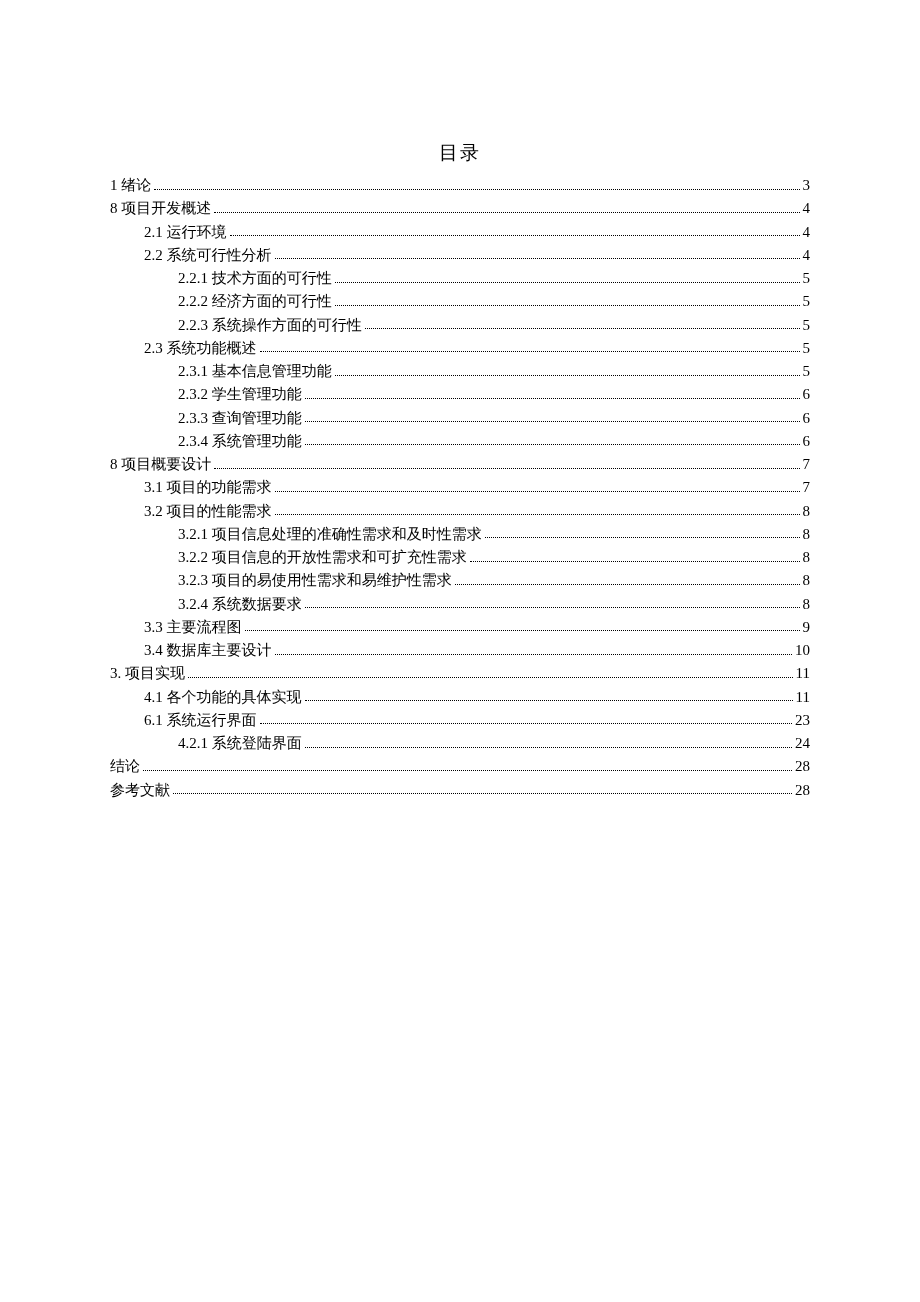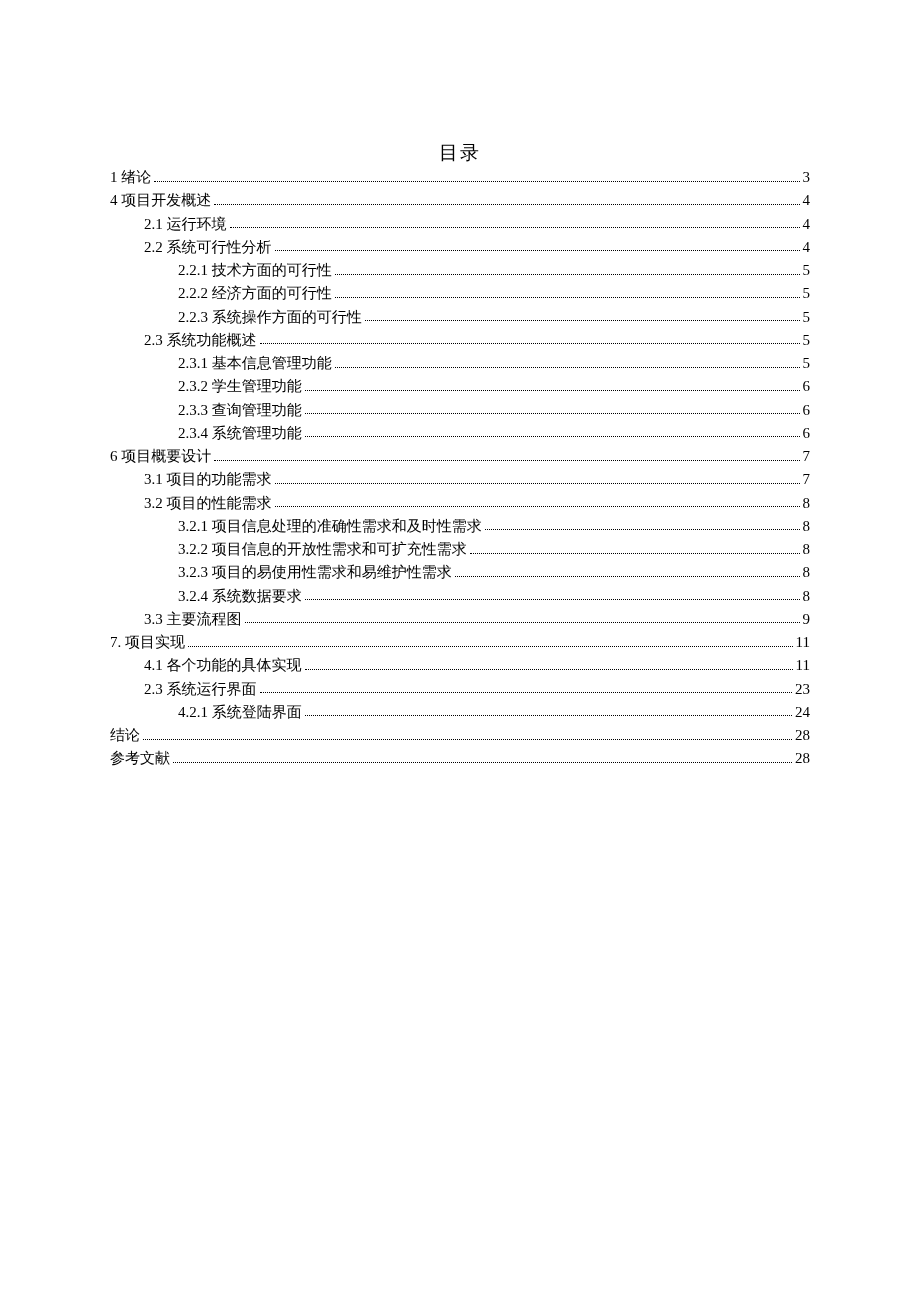--- a/index.html
+++ b/index.html
@@ -11,21 +11,21 @@
       background: #ffffff;
       font-family: "SimSun", "宋体", serif;
       width: 920px;
       height: 1302px;
       padding: 140px 110px 100px 110px;
       color: #000;
     }
     .toc-title {
       text-align: center;
       font-size: 19px;
-      margin-bottom: 0;
+      margin-bottom: 8px;
       letter-spacing: 2px;
     }
     .toc {
       font-size: 15px;
       line-height: 1.55;
     }
     .toc-row {
       display: flex;
       align-items: center;
       white-space: nowrap;
@@ -52,21 +52,21 @@
 <body>
 
 <div class="toc-title">目录</div>
 <div class="toc" id="toc-container">
     <div class="toc-row lvl1">
       <span class="label">1  绪论</span>
       <span class="dots"></span>
       <span class="page">3</span>
     </div>
     <div class="toc-row lvl1">
-      <span class="label">4  项目开发概述</span>
+      <span class="label">8  项目开发概述</span>
       <span class="dots"></span>
       <span class="page">4</span>
     </div>
     <div class="toc-row lvl2">
       <span class="label">2.1  运行环境</span>
       <span class="dots"></span>
       <span class="page">4</span>
     </div>
     <div class="toc-row lvl2">
       <span class="label">2.2  系统可行性分析</span>
@@ -107,21 +107,21 @@
       <span class="label">2.3.3 查询管理功能</span>
       <span class="dots"></span>
       <span class="page">6</span>
     </div>
     <div class="toc-row lvl3">
       <span class="label">2.3.4  系统管理功能</span>
       <span class="dots"></span>
       <span class="page">6</span>
     </div>
     <div class="toc-row lvl1">
-      <span class="label">6  项目概要设计</span>
+      <span class="label">8  项目概要设计</span>
       <span class="dots"></span>
       <span class="page">7</span>
     </div>
     <div class="toc-row lvl2">
       <span class="label">3.1  项目的功能需求</span>
       <span class="dots"></span>
       <span class="page">7</span>
     </div>
     <div class="toc-row lvl2">
       <span class="label">3.2  项目的性能需求</span>
@@ -146,32 +146,37 @@
     <div class="toc-row lvl3">
       <span class="label">3.2.4  系统数据要求</span>
       <span class="dots"></span>
       <span class="page">8</span>
     </div>
     <div class="toc-row lvl2">
       <span class="label">3.3  主要流程图</span>
       <span class="dots"></span>
       <span class="page">9</span>
     </div>
+    <div class="toc-row lvl2">
+      <span class="label">3.4  数据库主要设计</span>
+      <span class="dots"></span>
+      <span class="page">10</span>
+    </div>
     <div class="toc-row lvl1">
-      <span class="label">7.  项目实现</span>
+      <span class="label">3.  项目实现</span>
       <span class="dots"></span>
       <span class="page">11</span>
     </div>
     <div class="toc-row lvl2">
       <span class="label">4.1  各个功能的具体实现</span>
       <span class="dots"></span>
       <span class="page">11</span>
     </div>
     <div class="toc-row lvl2">
-      <span class="label">2.3  系统运行界面</span>
+      <span class="label">6.1  系统运行界面</span>
       <span class="dots"></span>
       <span class="page">23</span>
     </div>
     <div class="toc-row lvl3">
       <span class="label">4.2.1  系统登陆界面</span>
       <span class="dots"></span>
       <span class="page">24</span>
     </div>
     <div class="toc-row lvl1">
       <span class="label">结论</span>

